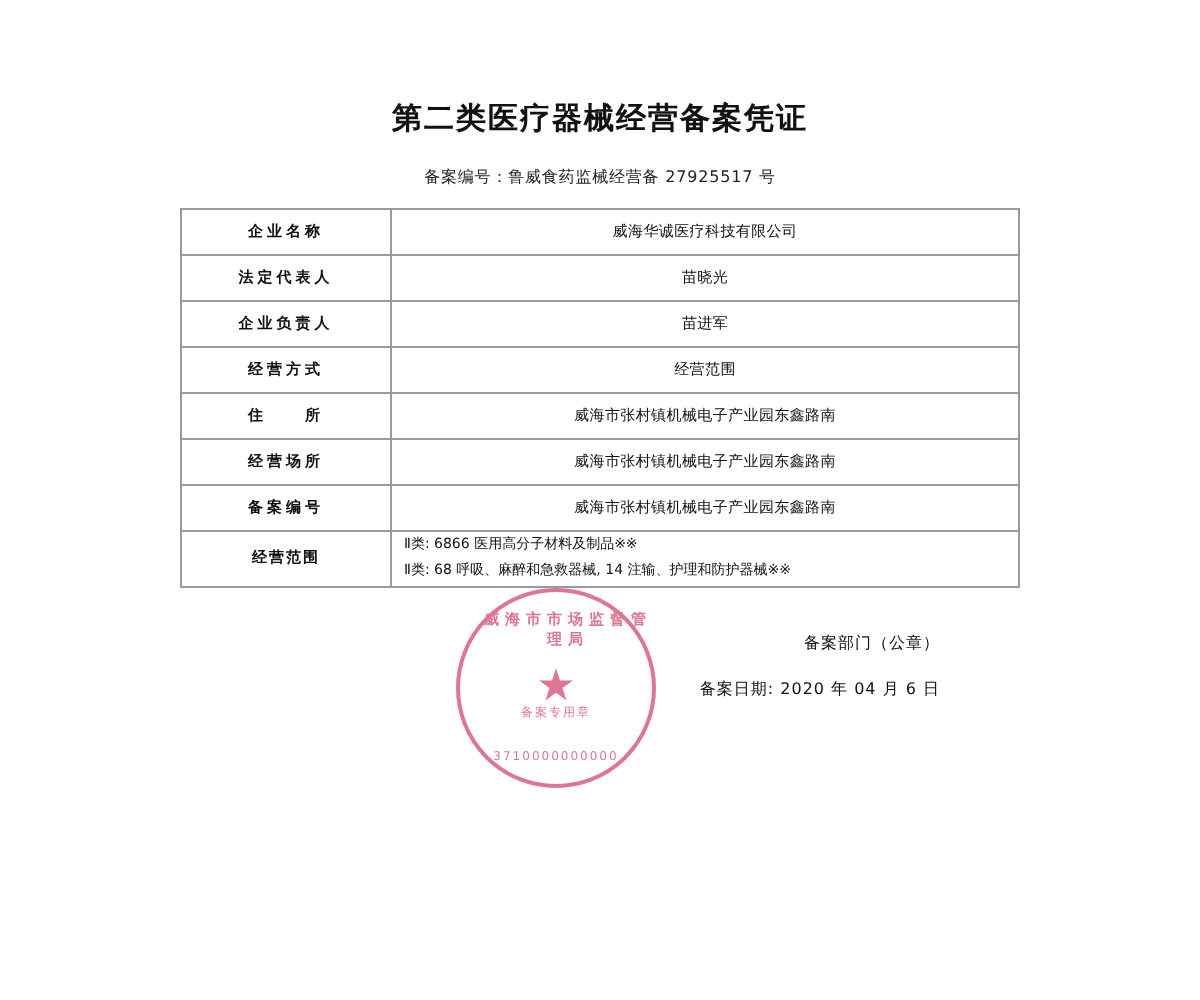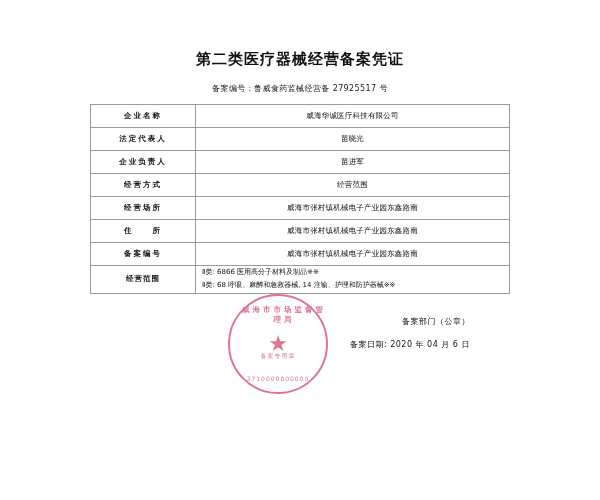--- a/index.html
+++ b/index.html
@@ -164,25 +164,25 @@
         </tr>
         <tr>
           <td class="label">企业负责人</td>
           <td class="value">苗进军</td>
         </tr>
         <tr>
           <td class="label">经营方式</td>
           <td class="value">经营范围</td>
         </tr>
         <tr>
+          <td class="label">住　　所</td>
+          <td class="value">威海市张村镇机械电子产业园东鑫路南</td>
+        </tr>
+        <tr>
           <td class="label">经营场所</td>
-          <td class="value">威海市张村镇机械电子产业园东鑫路南</td>
-        </tr>
-        <tr>
-          <td class="label">住　　所</td>
           <td class="value">威海市张村镇机械电子产业园东鑫路南</td>
         </tr>
         <tr>
           <td class="label">备案编号</td>
           <td class="value">威海市张村镇机械电子产业园东鑫路南</td>
         </tr>
         <tr>
           <td class="label scope-label">经营范围</td>
           <td class="scope-value">
             <span class="scope-line">Ⅱ类: 6866 医用高分子材料及制品※※</span>

